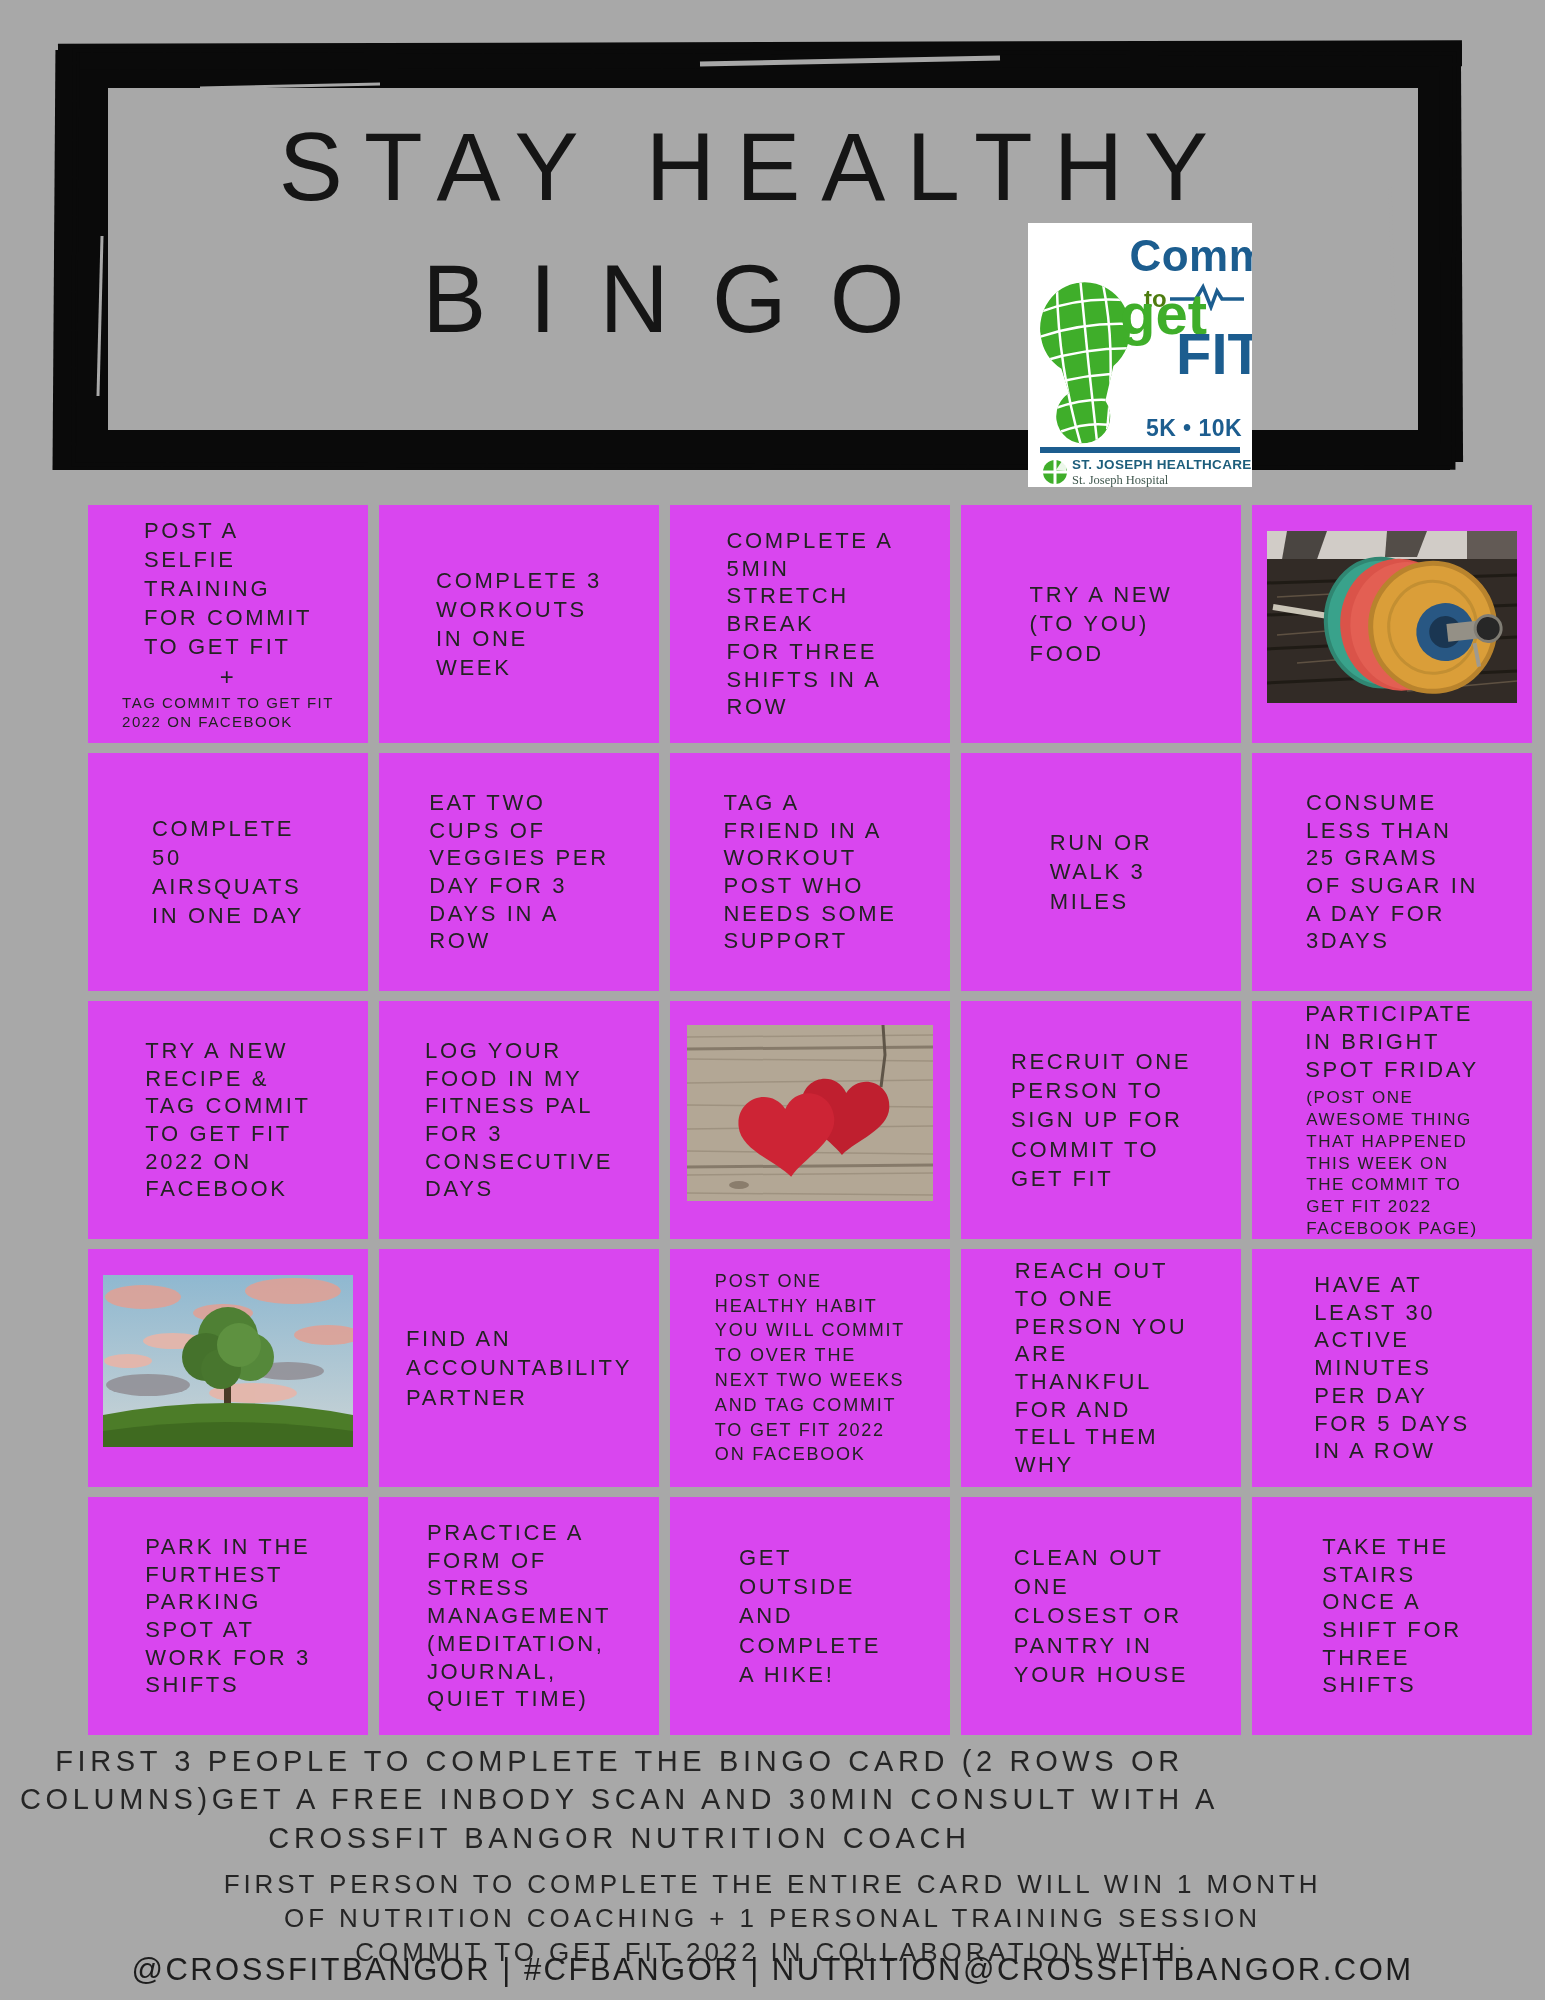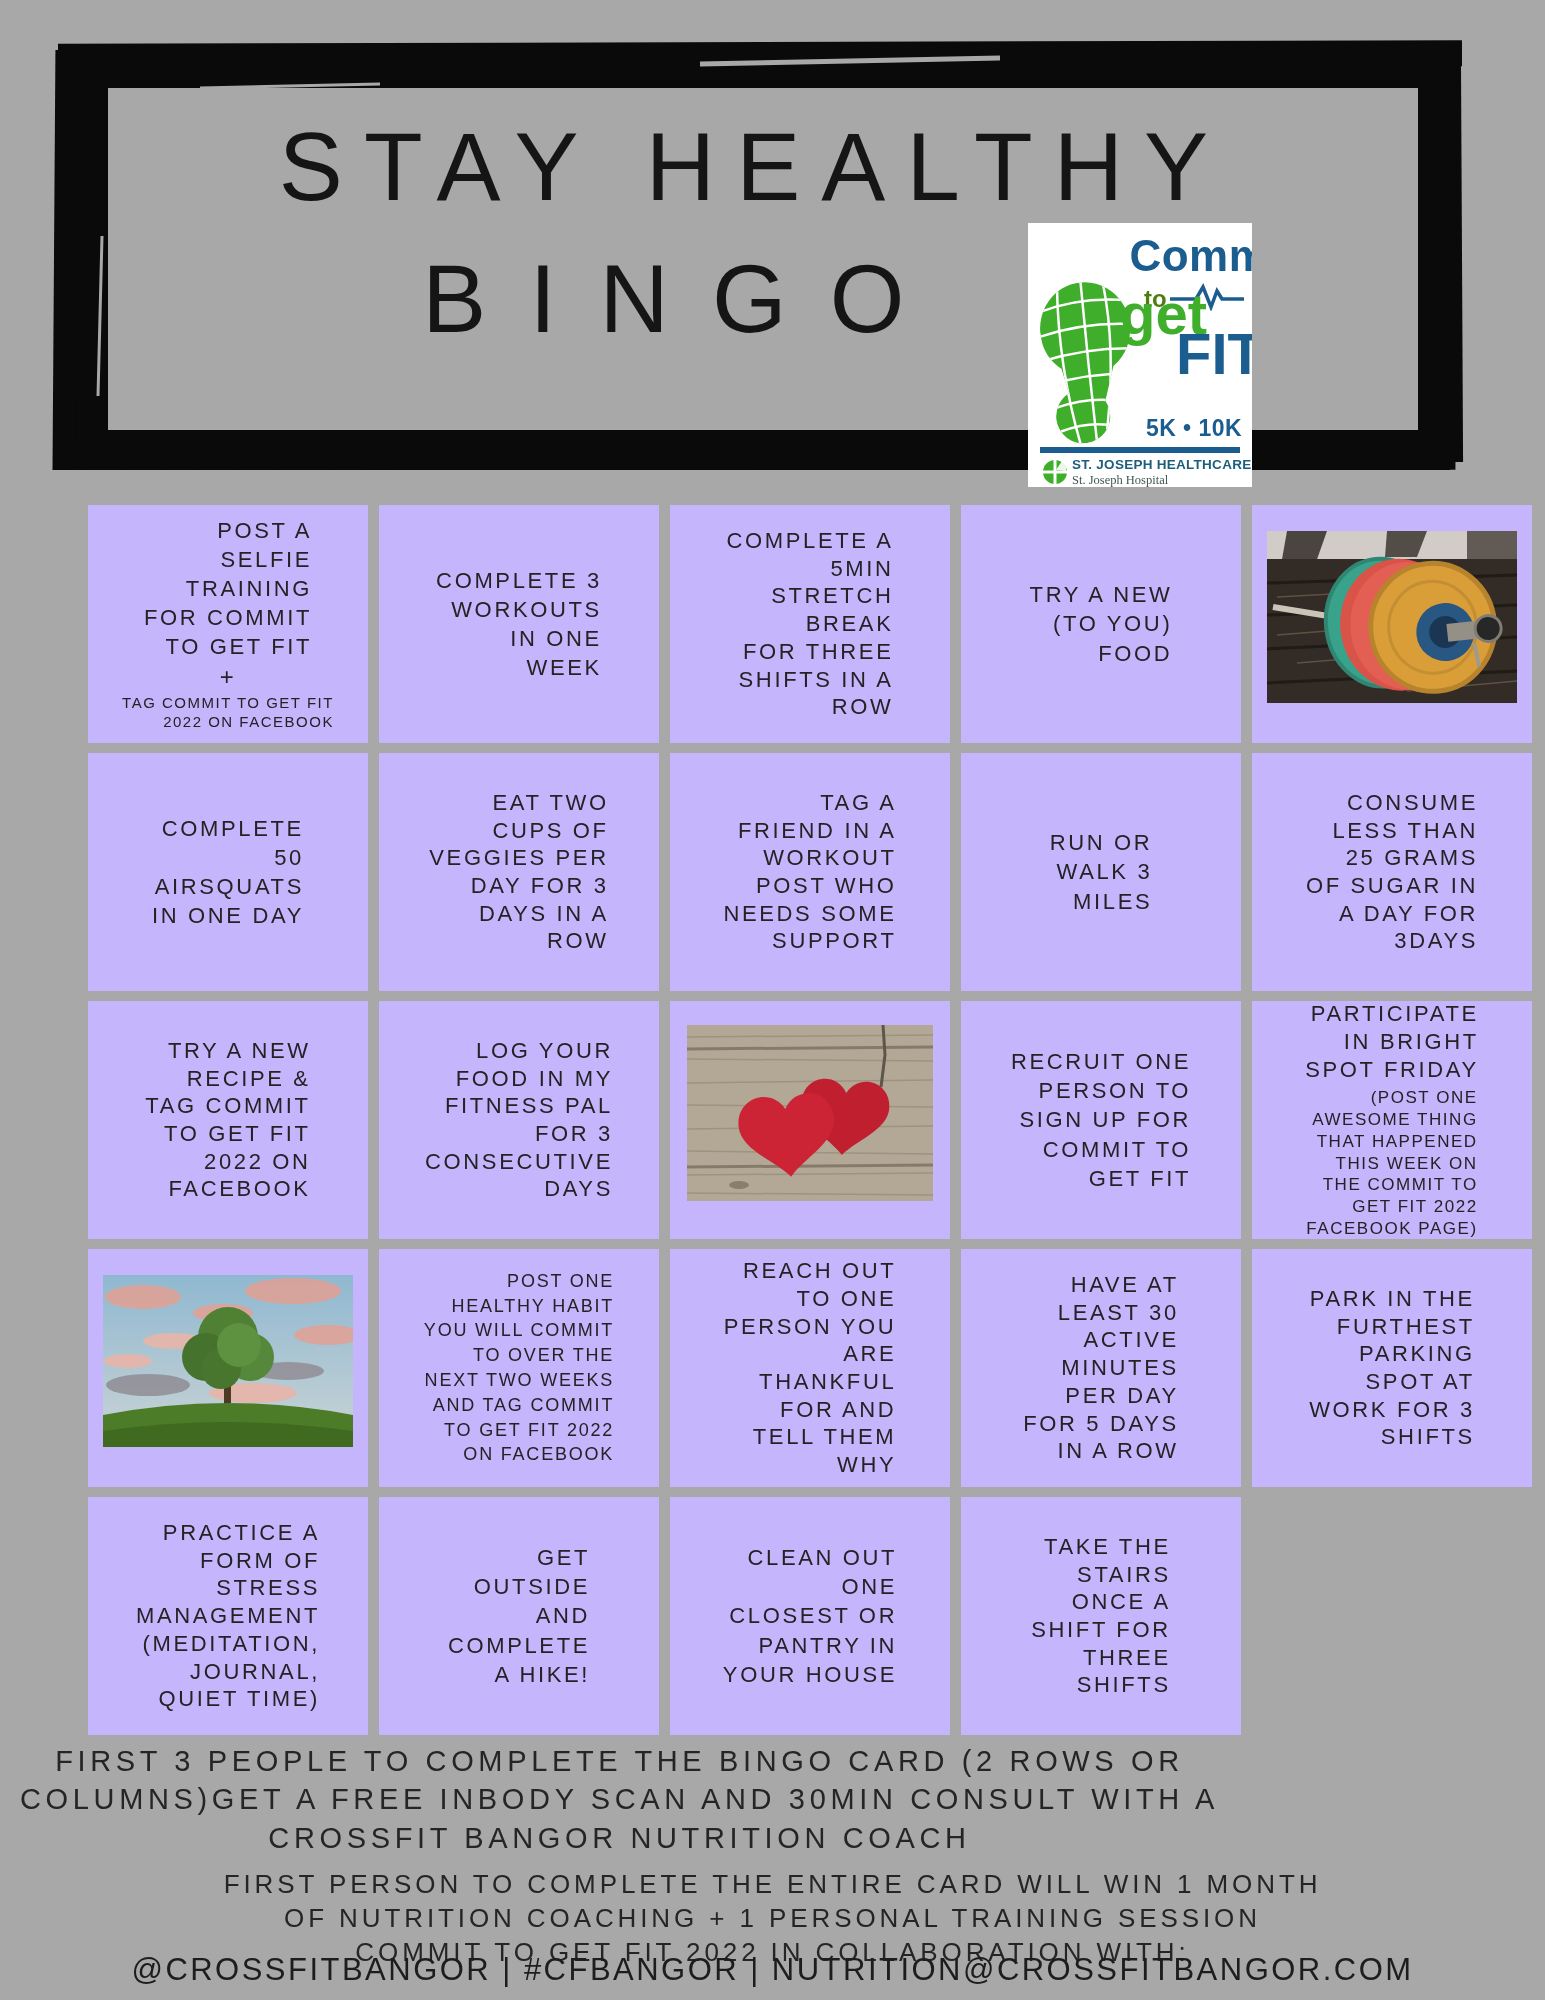--- a/index.html
+++ b/index.html
@@ -27,22 +27,22 @@
         font-size:23px;font-weight:700;letter-spacing:0.02em;}
   .logo .rule{position:absolute;left:12px;top:224px;width:200px;height:6px;}
   .logo .sj-icon{position:absolute;left:14px;top:236px;}
   .logo .org{position:absolute;left:44px;top:234px;font-size:13.5px;font-weight:700;letter-spacing:0.02em;}
   .logo .hosp{position:absolute;left:44px;top:250px;font-size:12.5px;
         font-family:"Liberation Serif","DejaVu Serif",serif;}
 
   
   .grid{position:absolute;left:88px;top:505px;display:grid;z-index:2;
         grid-template-columns:repeat(5,280px);grid-auto-rows:238px;column-gap:11px;row-gap:10px;}
-  .cell{background:#c4b5fd;display:flex;flex-direction:column;align-items:center;justify-content:center;
-        text-align:right;padding:12px 6px;box-sizing:border-box;}
+  .cell{background:#d946ef;display:flex;flex-direction:column;align-items:center;justify-content:center;
+        text-align:left;padding:12px 6px;box-sizing:border-box;}
   .ct{color:#232323;font-size:22px;line-height:1.32;letter-spacing:0.12em;white-space:pre-line;}
   .ct.tight{line-height:1.26;}
   .plus{color:#232323;font-size:24px;line-height:1.1;margin:3px 0 2px 0;letter-spacing:0.1em;}
   .sub15{color:#232323;font-size:15px;line-height:1.3;letter-spacing:0.1em;white-space:pre-line;}
   .sub17{color:#232323;font-size:17px;line-height:1.28;letter-spacing:0.09em;white-space:pre-line;margin-top:4px;}
   .sm18{font-size:18px;line-height:1.38;letter-spacing:0.1em;}
   .photo{margin-bottom:14px;display:block;}
 
   
   .f1{position:absolute;left:0;top:1742px;width:1239px;text-align:center;z-index:2;
@@ -334,20 +334,25 @@
           <circle cx="103" cy="82" r="24" fill="#45722c"></circle>
           <circle cx="147" cy="82" r="24" fill="#55883a"></circle>
           <circle cx="118" cy="94" r="20" fill="#48762e"></circle>
           <circle cx="136" cy="70" r="22" fill="#5e9140"></circle>
         </g>
         <path d="M0,140 Q125,116 250,140 L250,172 L0,172 Z" fill="#4c7c28"></path>
         <path d="M0,156 Q125,138 250,156 L250,172 L0,172 Z" fill="#3f6a20"></path>
       </svg>
     </div>
 
+    <div class="cell">
+      <div class="ct">FIND AN
+ACCOUNTABILITY
+PARTNER</div>
+    </div>
 
     <div class="cell">
       <div class="ct sm18">POST ONE
 HEALTHY HABIT
 YOU WILL COMMIT
 TO OVER THE
 NEXT TWO WEEKS
 AND TAG COMMIT
 TO GET FIT 2022
 ON FACEBOOK</div>

